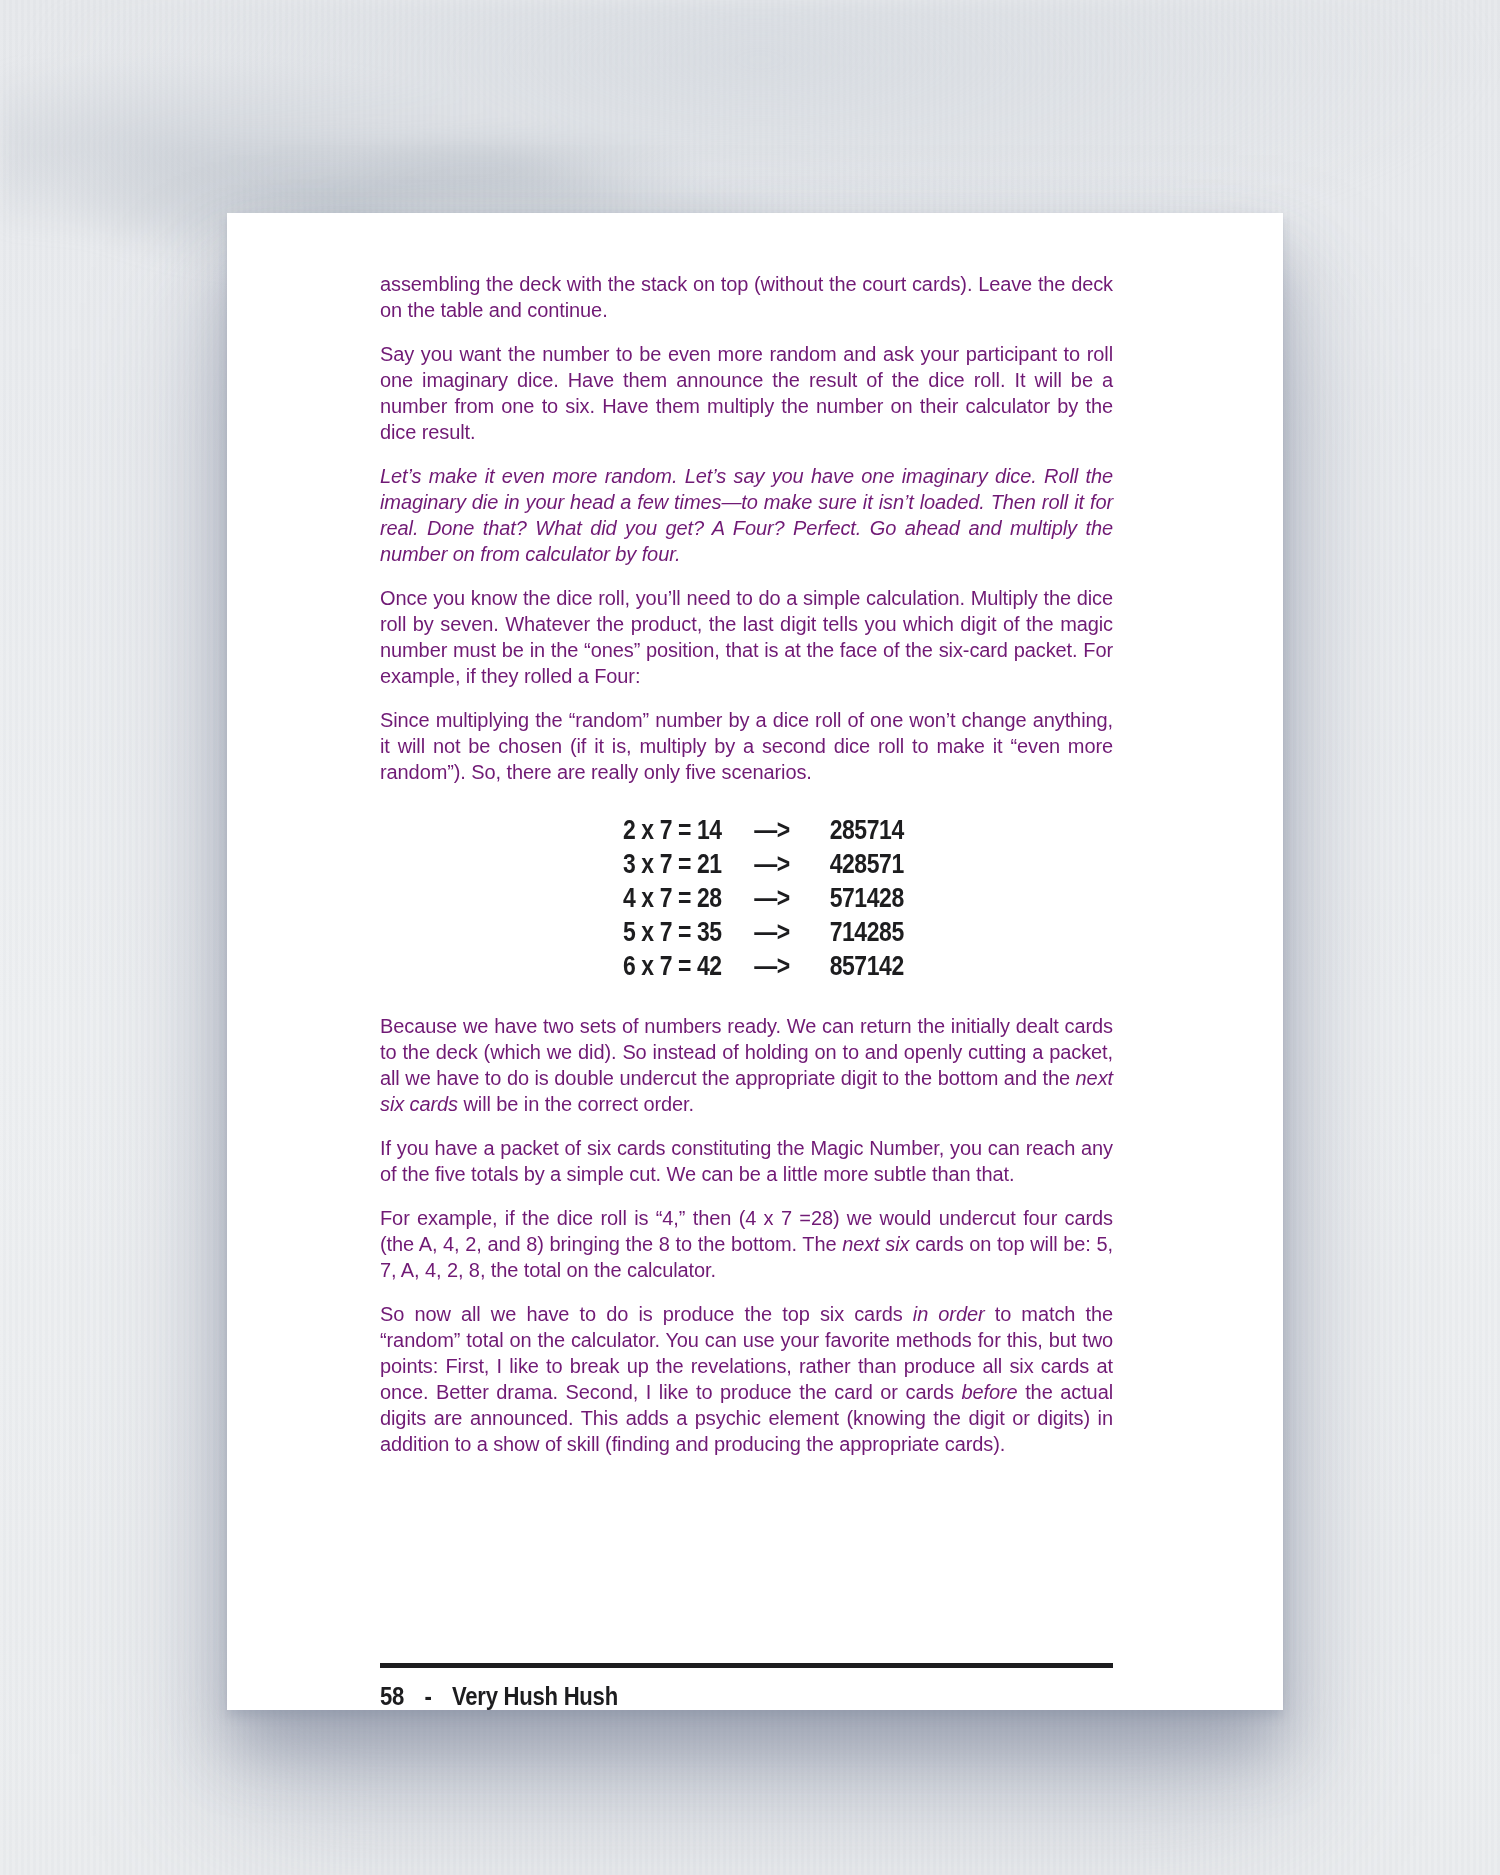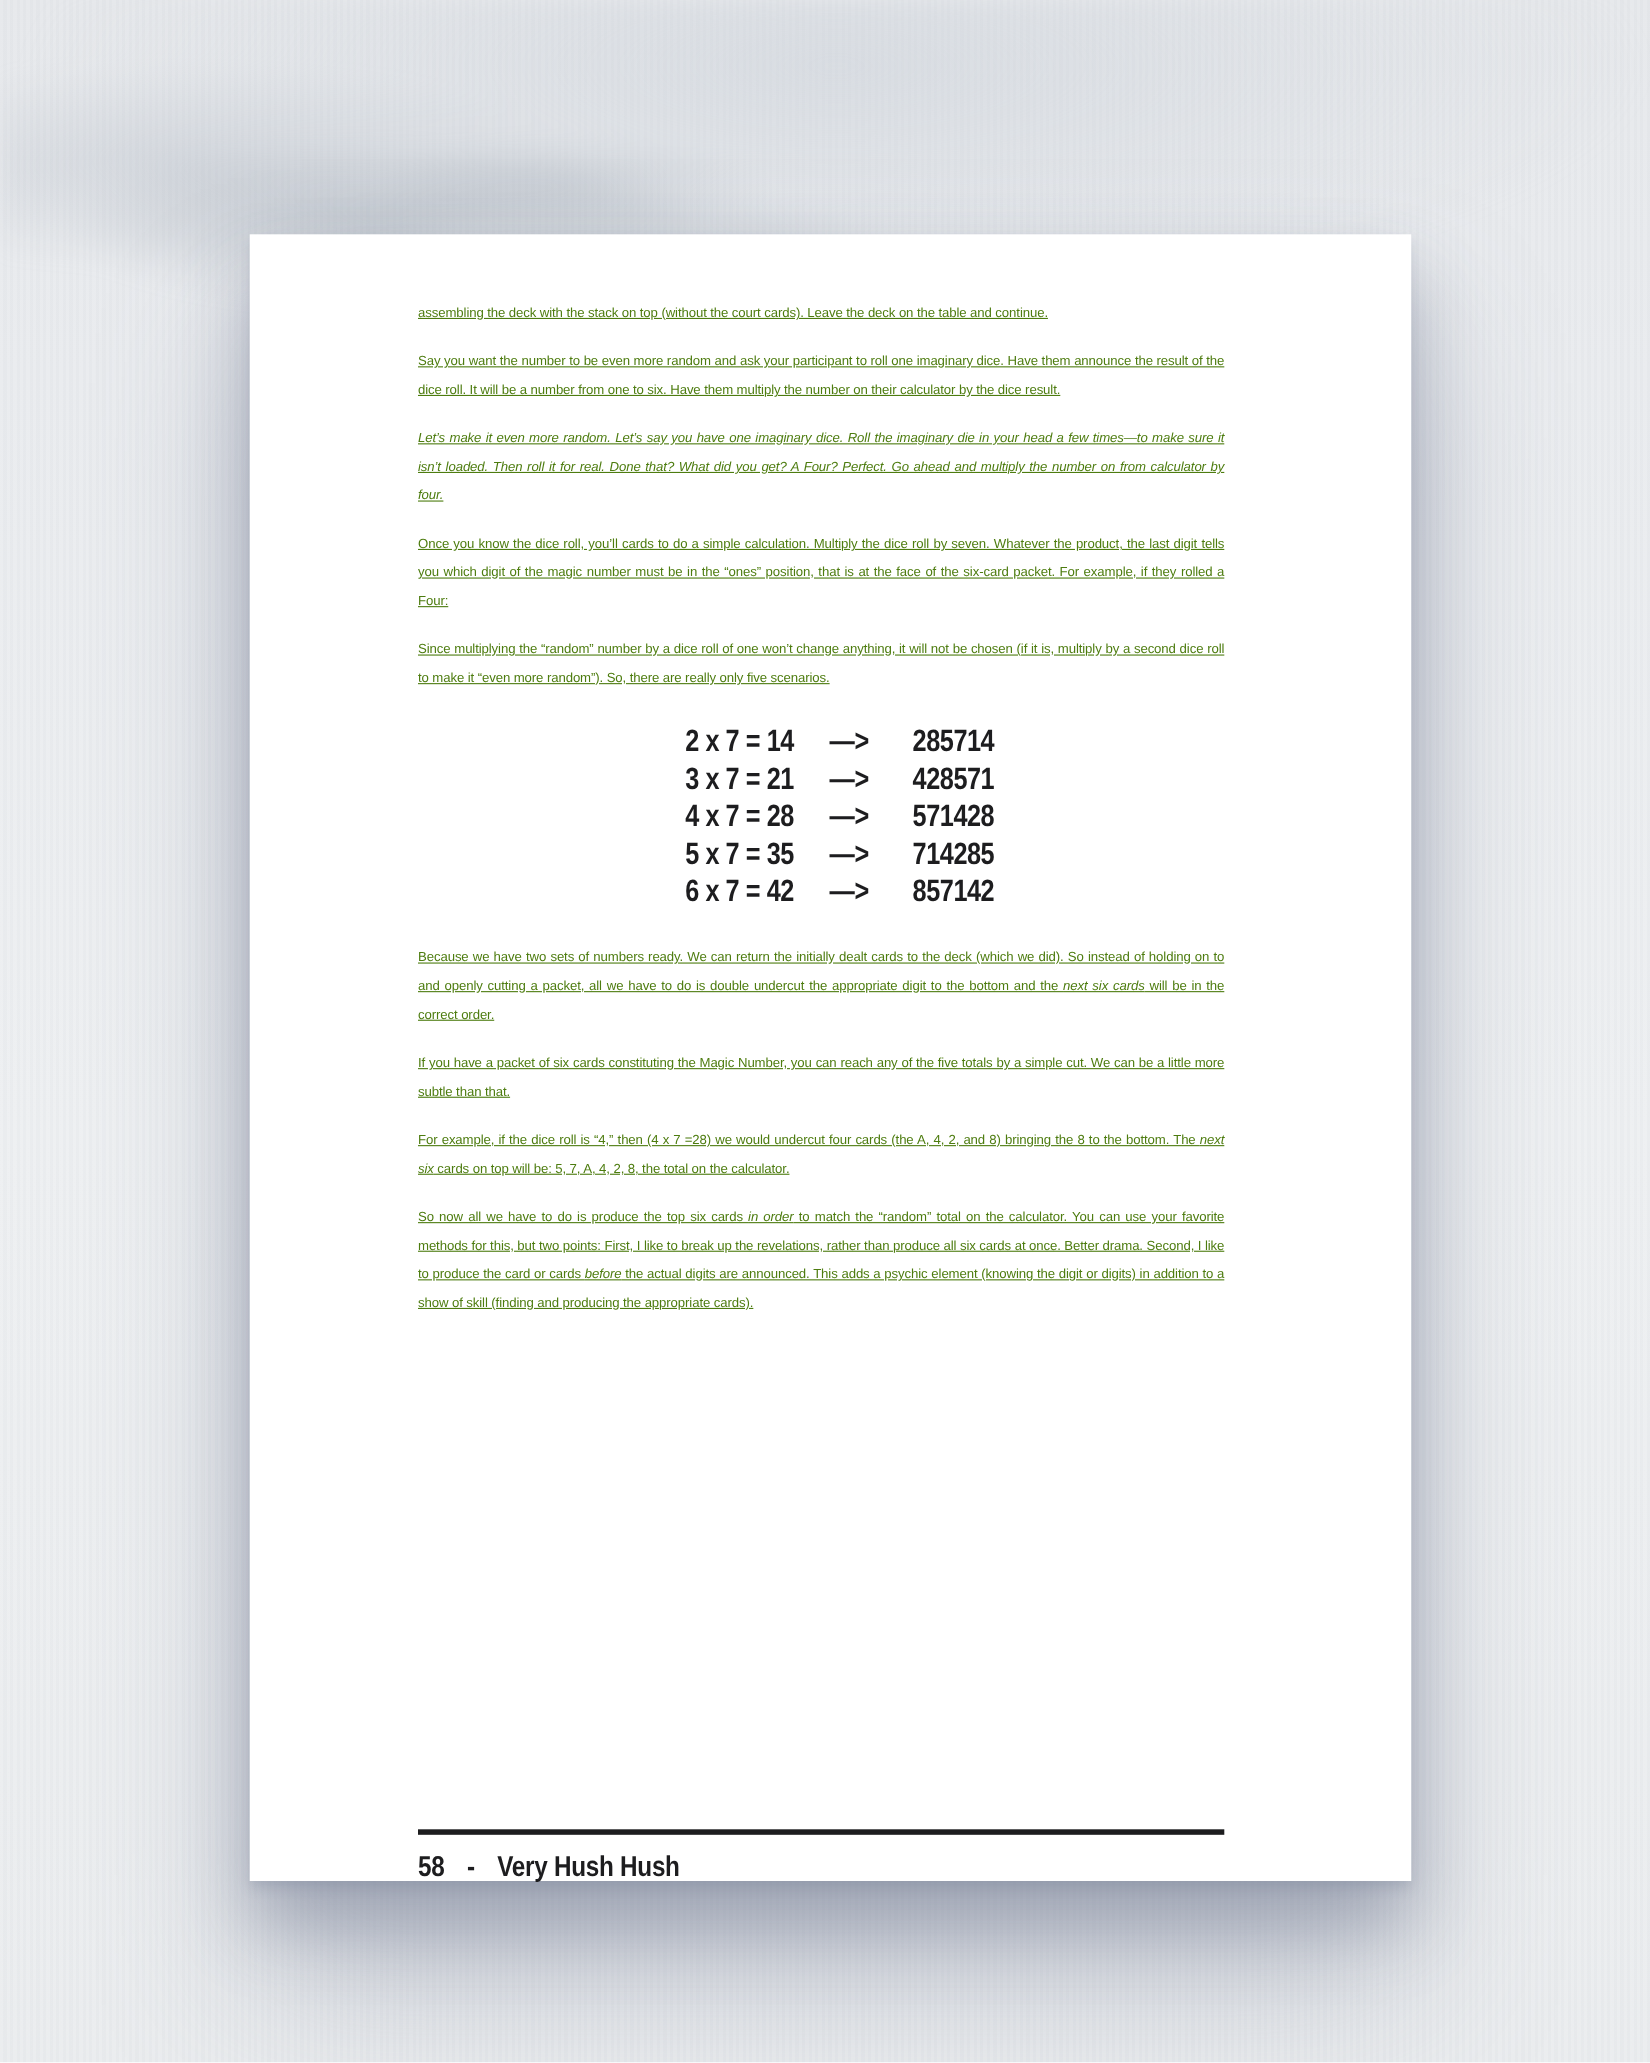--- a/index.html
+++ b/index.html
@@ -43,26 +43,25 @@
       0 90px 130px rgba(120,130,152,0.38);
   }
   .page-content {
     position: absolute;
     left: 153px;
     top: 58px;
     width: 733px;
   }
   .page-content p {
     margin: 0 0 18px 0;
-    font-size: 12px;
+    font-size: 20px;
     line-height: 26px;
-    color: #4d7c0f;
+    color: #701a75;
     text-align: justify;
     letter-spacing: -0.1px;
-    text-decoration: underline;
   }
   .page-content p.italic { font-style: italic; }
   .page-content .it { font-style: italic; }
 
   .eq-table {
     margin: 28px 0 30px 243px;
     transform: scaleX(0.82);
     transform-origin: left top;
   }
   .eq-row {
@@ -105,21 +104,21 @@
 
 <div class="desk">
   <div class="bg-wash"></div>
 
   <div class="page">
     <div class="page-content">
 
       <p>assembling the deck with the stack on top (without the court cards). Leave the deck on the table and continue.</p>
       <p>Say you want the number to be even more random and ask your participant to roll one imaginary dice. Have them announce the result of the dice roll. It will be a number from one to six. Have them multiply the number on their calculator by the dice result.</p>
       <p class="italic">Let’s make it even more random. Let’s say you have one imaginary dice. Roll the imaginary die in your head a few times—to make sure it isn’t loaded. Then roll it for real. Done that? What did you get? A Four? Perfect. Go ahead and multiply the number on from calculator by four.</p>
-      <p>Once you know the dice roll, you’ll cards to do a simple calculation. Multiply the dice roll by seven. Whatever the product, the last digit tells you which digit of the magic number must be in the “ones” position, that is at the face of the six-card packet. For example, if they rolled a Four:</p>
+      <p>Once you know the dice roll, you’ll need to do a simple calculation. Multiply the dice roll by seven. Whatever the product, the last digit tells you which digit of the magic number must be in the “ones” position, that is at the face of the six-card packet. For example, if they rolled a Four:</p>
       <p>Since multiplying the “random” number by a dice roll of one won’t change anything, it will not be chosen (if it is, multiply by a second dice roll to make it “even more random”). So, there are really only five scenarios.</p>
 
       <div class="eq-table">
         <div class="eq-row">
           <span>2 x 7 = 14</span>
           <span>—&gt;</span>
           <span>285714</span>
         </div>
         <div class="eq-row">
           <span>3 x 7 = 21</span>

